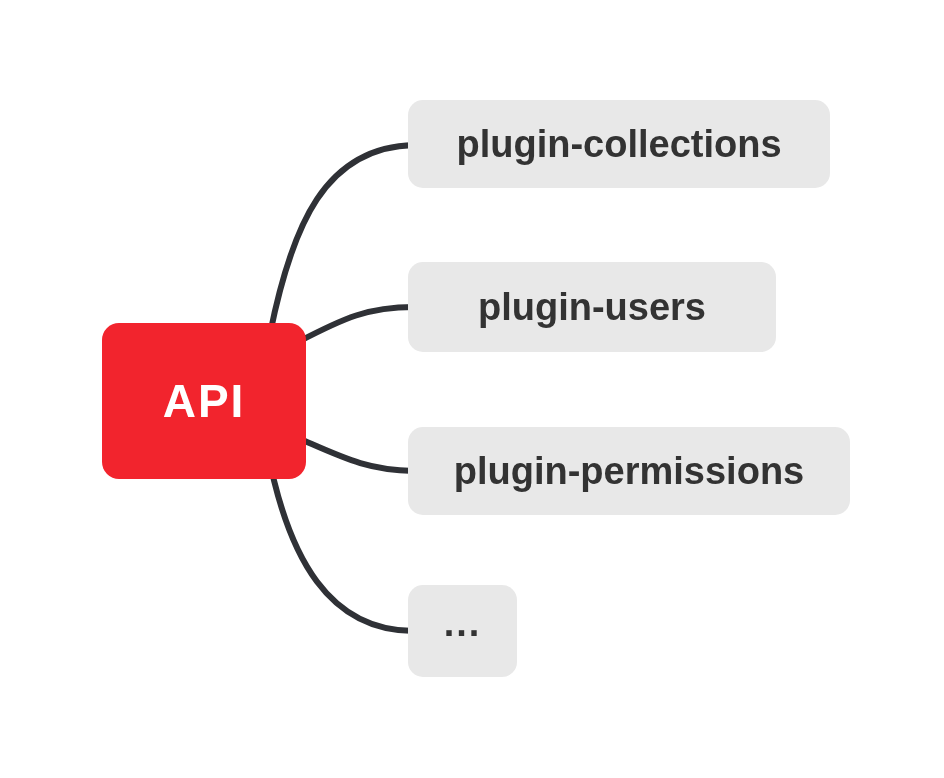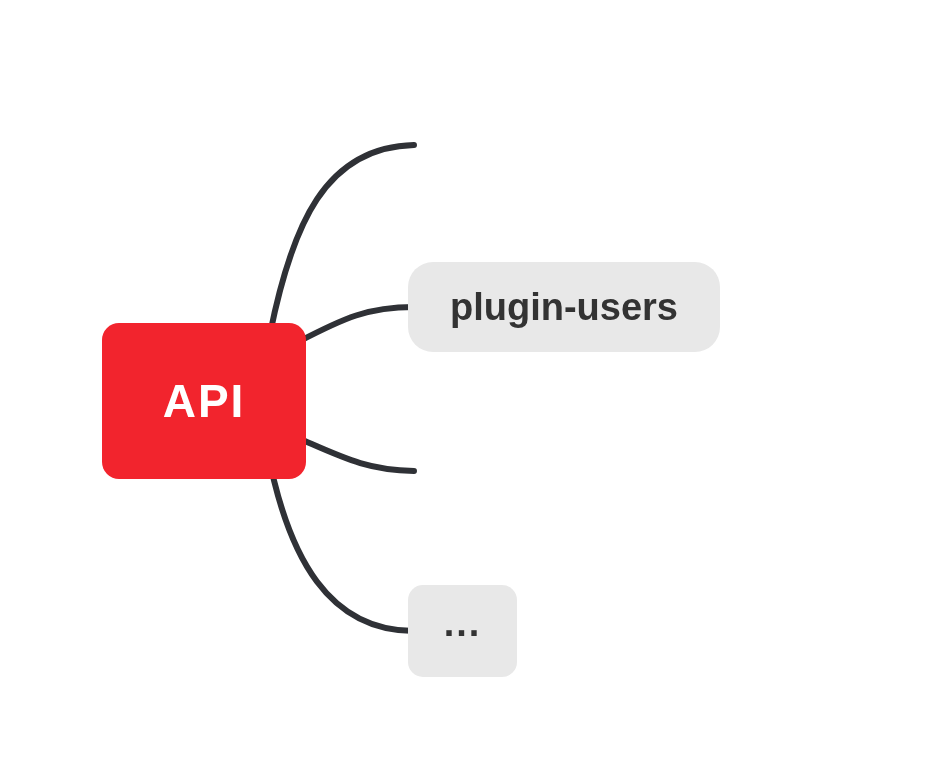--- a/index.html
+++ b/index.html
@@ -42,44 +42,50 @@
     letter-spacing: 2px;
     border-radius: 17px;
   }
   .node-child {
     background: var(--node_bg, #e8e8e8);
     color: var(--node_text, #333333);
     font-size: 38px;
     font-weight: 600;
   }
   .node-collections { left: 408px; top: 100px; width: 422px; height: 88px; }
-  .node-users       { left: 408px; top: 262px; width: 312px; height: 90px; border-radius: 25px; }
+  .node-users       { left: 408px; top: 262px; width: 368px; height: 90px; }
   .node-permissions { left: 408px; top: 427px; width: 442px; height: 88px; }
   .node-more        { left: 408px; top: 585px; width: 109px; height: 92px; }
   .node-more .label { position: relative; top: -8px; letter-spacing: 2px; }
 </style>
 </head>
 <body>
 
 <div class="canvas">
 
   <svg class="connector-layer" viewBox="0 0 944 778" aria-hidden="true">
     <path class="connector" d="M 270 334 C 292 225, 325 147, 414 145"></path>
     <path class="connector" d="M 298 342 C 344 318, 368 307, 414 307"></path>
     <path class="connector" d="M 298 438 C 342 457, 366 470, 414 471"></path>
     <path class="connector" d="M 267 448 C 288 560, 330 631, 414 631"></path>
   </svg>
 
   <div class="node node-root">
     <span class="label">API</span>
   </div>
 
+  <div class="node node-child node-collections">
+    <span class="label">plugin-collections</span>
+  </div>
 
   <div class="node node-child node-users">
     <span class="label">plugin-users</span>
   </div>
 
+  <div class="node node-child node-permissions">
+    <span class="label">plugin-permissions</span>
+  </div>
 
   <div class="node node-child node-more">
     <span class="label">...</span>
   </div>
 
 </div>
 
 </body></html>

